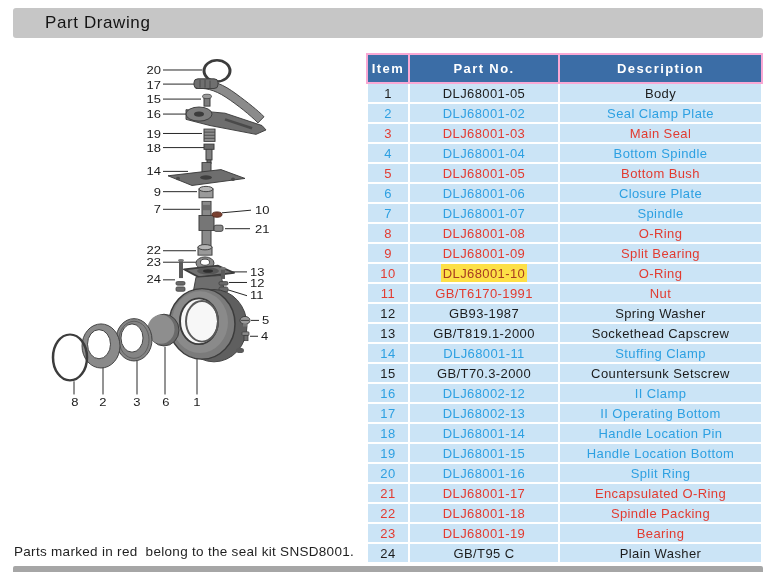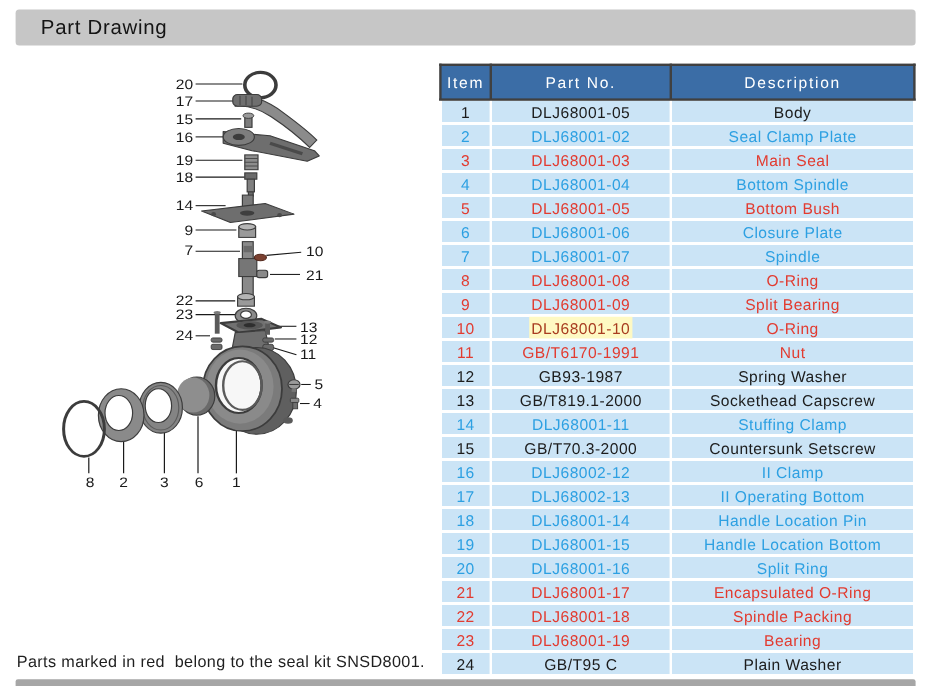--- a/index.html
+++ b/index.html
@@ -2,41 +2,41 @@
 <html><head>
 <meta charset="utf-8">
 <style>
   html,body{margin:0;padding:0;background:#fff;}
   .page{position:relative;width:775px;height:572px;background:#ffffff;overflow:hidden;
         font-family:"Liberation Sans","DejaVu Sans",sans-serif;color:#1c1c1c;}
 
   
   .title-bar{position:absolute;left:13px;top:8px;width:750px;height:30px;
              background:#c6c6c6;border-radius:3px;}
-  .title-bar .title-text{display:block;line-height:30px;padding-left:21px;
+  .title-bar .title-text{display:block;line-height:30px;padding-left:32px;
              font-size:17px;letter-spacing:0.6px;color:#141414;}
 
   
   .bottom-bar{position:absolute;left:13px;top:566px;width:750px;height:8px;
               background:#a6a6a6;border-radius:2px 2px 0 0;}
 
   
   .table-wrap{position:absolute;left:366px;top:53px;width:397px;}
   table.parts{border-collapse:collapse;width:100%;table-layout:fixed;}
-  table.parts th{background:#3b6da6;color:#ffffff;font-weight:400;font-size:13px;
-                 letter-spacing:1.4px;height:27px;border:2px solid #404040;padding:0;
+  table.parts th{background:#3b6da6;color:#ffffff;font-weight:700;font-size:13px;
+                 letter-spacing:1.4px;height:27px;border:2px solid #f9a8d4;padding:0;
                  text-align:center;}
   table.parts td{background:#cbe4f6;font-size:13px;letter-spacing:0.4px;height:18px;
                  border:2px solid #ffffff;padding:0;text-align:center;white-space:nowrap;
                  overflow:hidden;}
   col.c-item{width:42px;} col.c-part{width:150px;}
   tr.c-black td{color:#1c1c1c;}
   tr.c-blue  td{color:#2da0e2;}
   tr.c-red   td{color:#e23b30;}
-  .hl{background:#fef9c3;color:#a83c20;padding:4px 2px;}
+  .hl{background:#fde047;color:#a83c20;padding:4px 2px;}
 
   
   .notes{position:absolute;left:14px;top:497px;font-size:13.5px;line-height:22px;
          color:#1f1f1f;letter-spacing:0.3px;white-space:pre-wrap;}
 
   
   .diagram{position:absolute;left:25px;top:55px;}
   .diagram text{font-family:"Liberation Sans","DejaVu Sans",sans-serif;
                 font-size:13px;fill:#1a1a1a;}
   .leaders{stroke:#1a1a1a;stroke-width:1;fill:none;}

